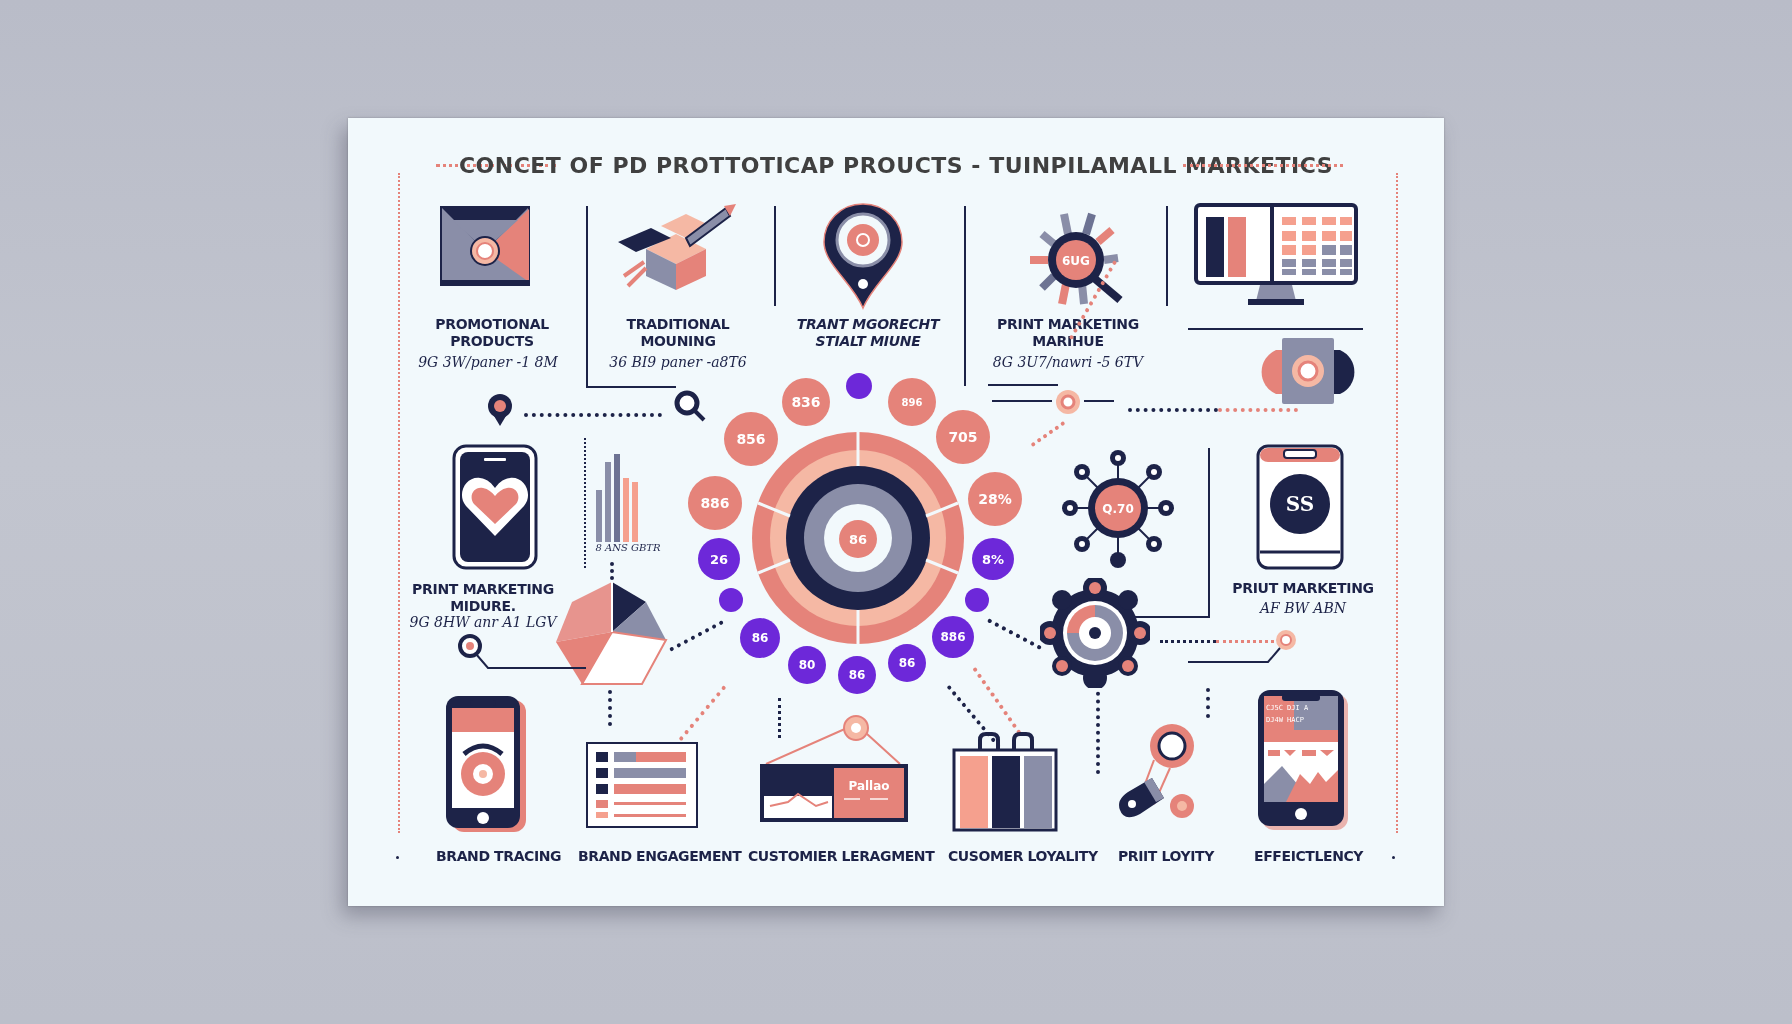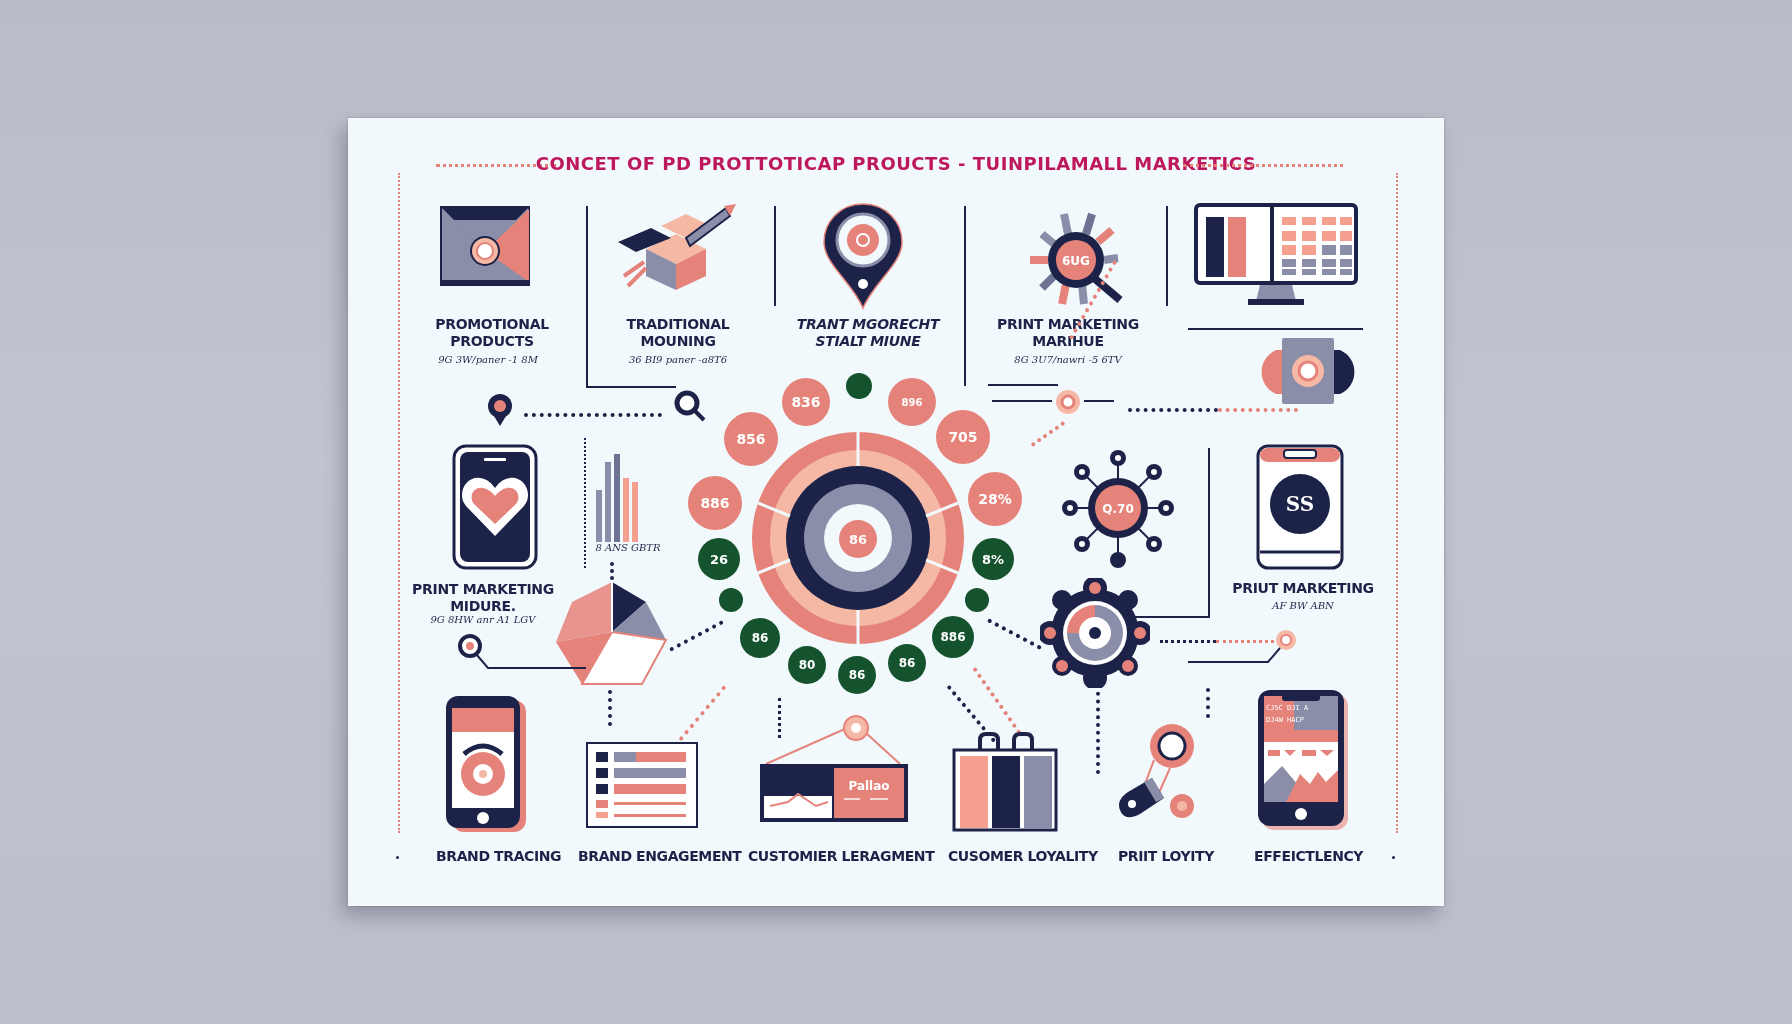--- a/index.html
+++ b/index.html
@@ -1,30 +1,30 @@
 <!DOCTYPE html>
 <html><head>
 <meta charset="utf-8">
 <style>
   html,body{margin:0;padding:0;}
   body{width:1792px;height:1024px;overflow:hidden;background:linear-gradient(180deg,#b9bcc8 0%,#c2c5cf 45%,#bcbfca 100%);font-family:"Liberation Sans",sans-serif;position:relative;}
   .poster{position:absolute;left:348px;top:118px;width:1096px;height:788px;background:#f2f9fc;box-shadow:-6px 10px 18px rgba(60,60,80,.35),0 0 2px rgba(0,0,0,.25);}
   .abs{position:absolute;}
-  .title{position:absolute;left:0;right:0;top:35px;text-align:center;font-family:"DejaVu Sans",sans-serif;font-weight:bold;font-size:18px;letter-spacing:.5px;color:#be185d;}
+  .title{position:absolute;left:0;right:0;top:35px;text-align:center;font-family:"DejaVu Sans",sans-serif;font-weight:bold;font-size:22px;letter-spacing:.5px;color:#404040;}
   .title-rule{position:absolute;top:46px;height:0;border-top:3px dotted #e5837a;}
   .vdots{position:absolute;width:0;border-left:2px dotted #e5837a;}
   .navy-line{position:absolute;background:#1d2348;}
   .dot-line-h{position:absolute;height:0;border-top:4px dotted #1d2348;}
   .dot-line-v{position:absolute;width:0;border-left:4px dotted #1d2348;}
   .dot-line-coral{position:absolute;height:0;border-top:4px dotted #e5837a;}
   .lbl{position:absolute;text-align:center;font-family:"DejaVu Sans",sans-serif;font-weight:bold;color:#1d2348;font-size:14px;line-height:17px;letter-spacing:-.3px;}
-  .sub{position:absolute;text-align:center;font-family:"DejaVu Serif",serif;font-style:italic;color:#1d2348;font-size:10px;}
+  .sub{position:absolute;text-align:center;font-family:"DejaVu Serif",serif;font-style:italic;color:#1d2348;font-size:14px;}
   .bubble{position:absolute;border-radius:50%;display:flex;align-items:center;justify-content:center;font-family:"DejaVu Sans",sans-serif;font-weight:bold;color:#fff;}
   .coral{background:#e5837a;}
-  .navy{background:#14532d;}
+  .navy{background:#6d28d9;}
   .bottom-lbl{position:absolute;top:730px;font-family:"DejaVu Sans",sans-serif;font-weight:bold;color:#1d2348;font-size:14px;white-space:nowrap;letter-spacing:-.4px;}
 </style>
 </head>
 <body>
 
 <div class="poster">
 
   <div class="title-rule" style="left:88px;width:120px;"></div>
   <div class="title">CONCET OF PD PROTTOTICAP PROUCTS - TUINPILAMALL MARKETICS</div>
   <div class="title-rule" style="left:835px;width:160px;"></div>

